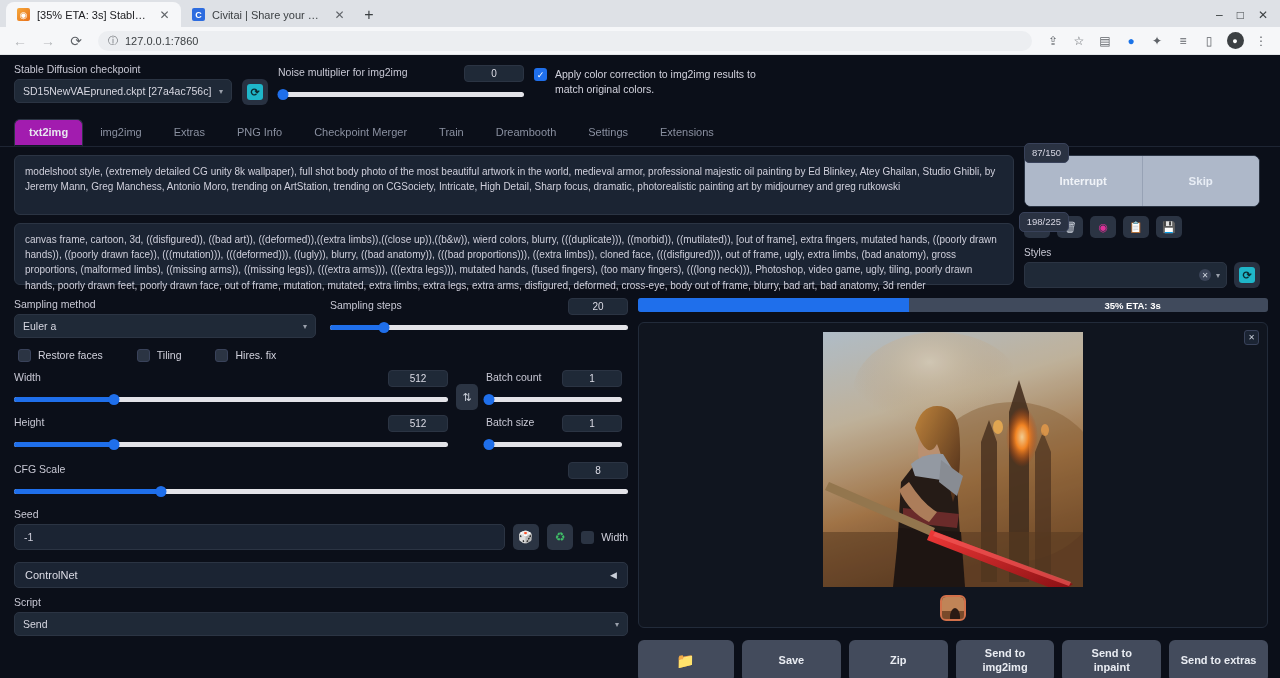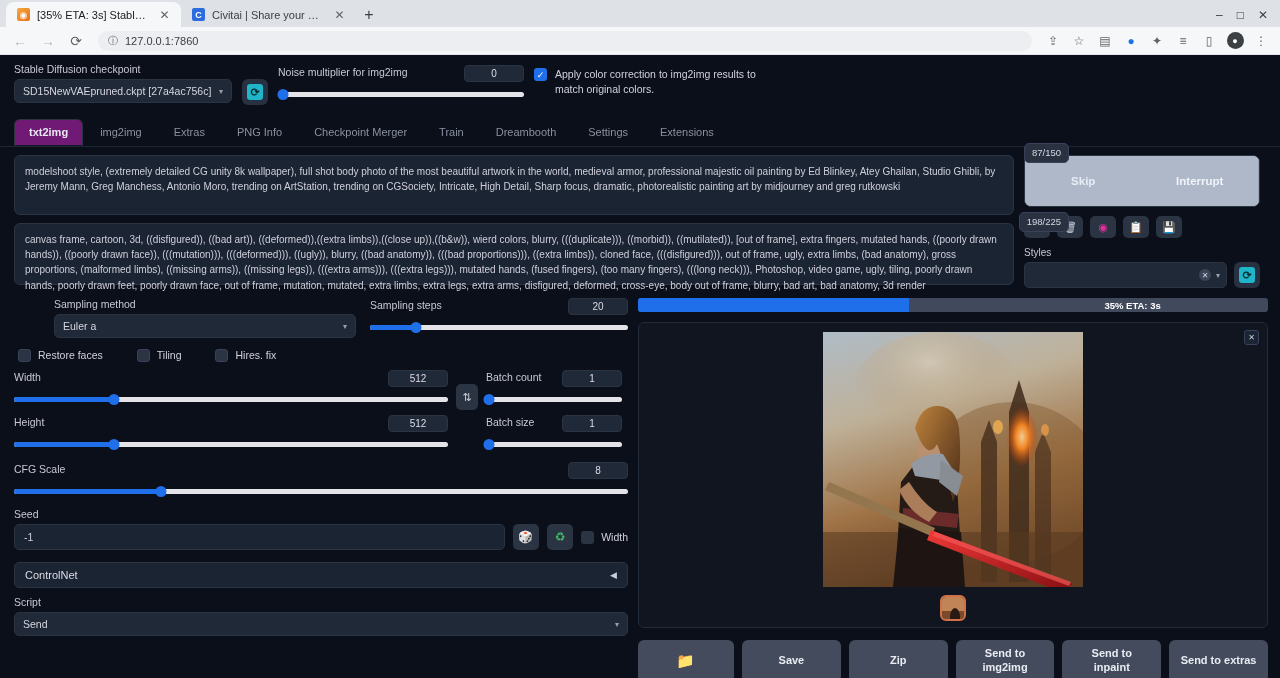--- a/index.html
+++ b/index.html
@@ -94,21 +94,21 @@
   .cbx { width:13px;height:13px;border-radius:3px;background:#1f6feb;flex:0 0 13px;
          display:flex;align-items:center;justify-content:center;color:#fff;font-size:9px;margin-top:1px; }
   .cbx.off { background:#2b3443; }
   .cc-text { font-size: 10.5px; line-height: 1.45; color: #d1d1dc; }
 
   
   .tabs-row { display:flex; gap: 2px; padding: 8px 14px 0 14px; border-bottom: 1px solid #1e2533;
               margin-top: 6px; }
   .ui-tab { padding: 6px 14px 7px 14px; font-size: 11px; color: #8a90a0;
             border: 1px solid transparent; border-radius: 6px 6px 0 0; }
-  .ui-tab.active { background:#701a75; color:#e8e8f0; border-color:#2b3443; border-bottom-color:#111827;
+  .ui-tab.active { background:#a21caf; color:#e8e8f0; border-color:#2b3443; border-bottom-color:#111827;
                    font-weight: bold; }
 
   
   .prompt-wrap { padding: 8px 0 0 0; display:flex; }
   .prompt-left { width: 1014px; padding-left: 14px; }
   .ta {
     background: #1b2433; border: 1px solid #2b3443; border-radius: 6px;
     padding: 8px 10px; font-size: 10px; line-height: 1.52; color: #cfcfdb;
     position: relative; word-break: break-word;
   }
@@ -288,22 +288,22 @@
           <span>modelshoot style, (extremely detailed CG unity 8k wallpaper), full shot body photo of the most beautiful artwork in the world, medieval armor, professional majestic oil painting by Ed Blinkey, Atey Ghailan, Studio Ghibli, by Jeremy Mann, Greg Manchess, Antonio Moro, trending on ArtStation, trending on CGSociety, Intricate, High Detail, Sharp focus, dramatic, photorealistic painting art by midjourney and greg rutkowski</span>
           <span class="token">87/150</span>
         </div>
         <div class="ta p2">
           <span>canvas frame, cartoon, 3d, ((disfigured)), ((bad art)), ((deformed)),((extra limbs)),((close up)),((b&amp;w)), wierd colors, blurry, (((duplicate))), ((morbid)), ((mutilated)), [out of frame], extra fingers, mutated hands, ((poorly drawn hands)), ((poorly drawn face)), (((mutation))), (((deformed))), ((ugly)), blurry, ((bad anatomy)), (((bad proportions))), ((extra limbs)), cloned face, (((disfigured))), out of frame, ugly, extra limbs, (bad anatomy), gross proportions, (malformed limbs), ((missing arms)), ((missing legs)), (((extra arms))), (((extra legs))), mutated hands, (fused fingers), (too many fingers), (((long neck))), Photoshop, video game, ugly, tiling, poorly drawn hands, poorly drawn feet, poorly drawn face, out of frame, mutation, mutated, extra limbs, extra legs, extra arms, disfigured, deformed, cross-eye, body out of frame, blurry, bad art, bad anatomy, 3d render</span>
           <span class="token t2">198/225</span>
         </div>
       </div>
       <div class="right-panel">
         <div class="gen-row">
+          <div class="gen-btn interrupt">Interrupt</div>
           <div class="gen-btn">Skip</div>
-          <div class="gen-btn interrupt">Interrupt</div>
         </div>
         <div class="icon-row">
           <div class="icon-btn">
             <span style="color:#1f9ad6;">↙</span>
           </div>
           <div class="icon-btn">
             <span style="color:#cfd4de;">🗑</span>
           </div>
           <div class="icon-btn">
             <span style="color:#e0319a;">◉</span>
@@ -326,21 +326,21 @@
             <span class="refresh-glyph">⟳</span>
           </div>
         </div>
       </div>
     </div>
 
     <div class="body-cols">
 
       <div class="col-left">
         <div class="grid2">
-          <div style="width:302px;margin-left:40px;">
+          <div style="width:302px;">
             <span class="lbl">Sampling method</span>
             <div class="select">
               <span>Euler a</span>
               <span class="caret">▾</span>
             </div>
           </div>
           <div style="flex:1;">
             <div class="row-head">
               <span class="lbl">Sampling steps</span>
               <span class="numbox">20</span>

